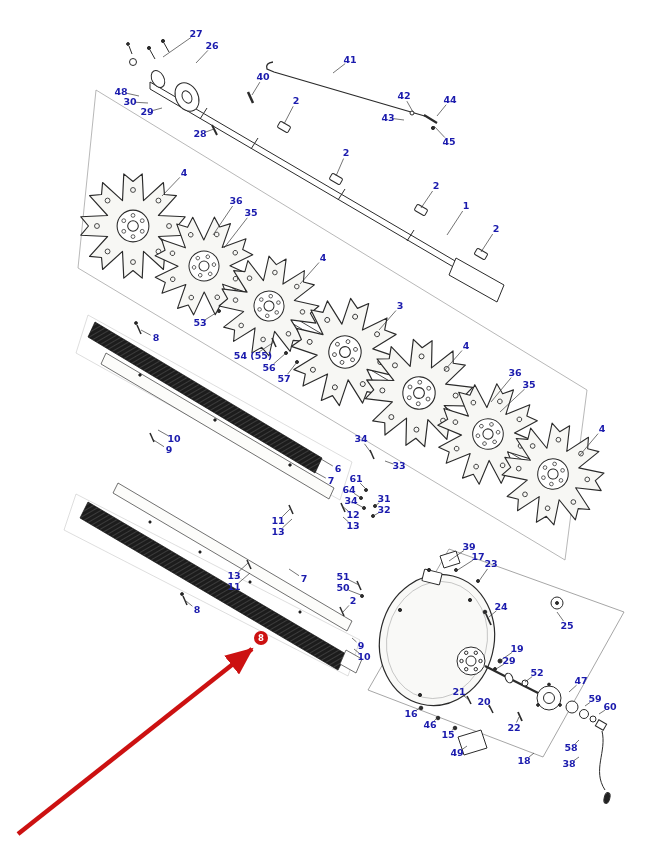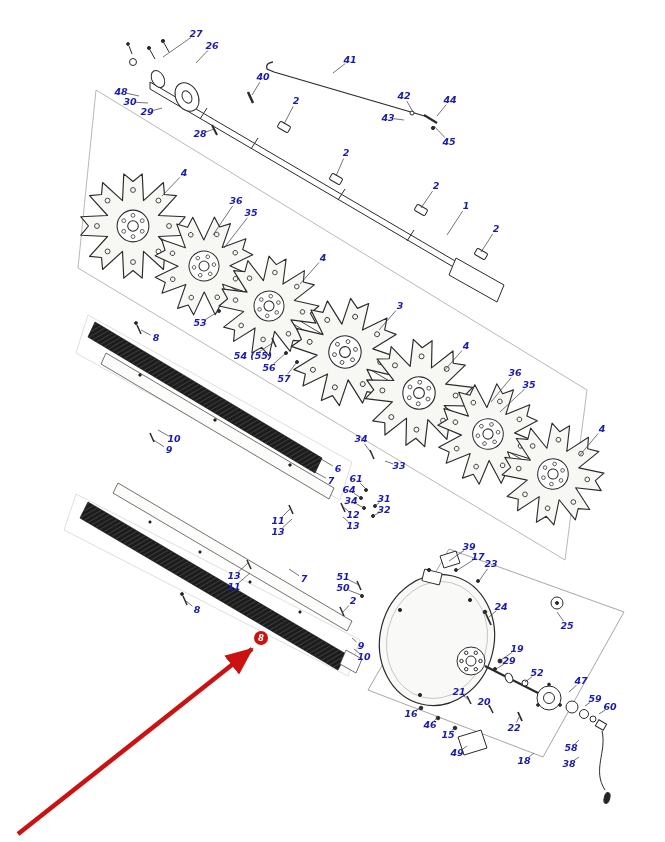--- a/index.html
+++ b/index.html
@@ -1,17 +1,17 @@
 <!DOCTYPE html>
 <html><head>
 <meta charset="utf-8">
 <style>
   html,body{margin:0;padding:0;background:#ffffff;}
   .stage{position:relative;width:631px;height:842px;background:#ffffff;overflow:hidden;
-         font-family:"DejaVu Sans",sans-serif;font-style:italic;}
+         font-family:"DejaVu Sans",sans-serif;}
   svg{display:block;}
   .callout{font-family:"DejaVu Sans",sans-serif;font-size:9.5px;font-weight:bold;
            text-anchor:middle;dominant-baseline:middle;}
   .highlight-text{font-size:8.5px;}
 </style>
 </head>
 <body>
 
 <div class="stage">
 <svg id="diagram" viewBox="0 0 665 842" width="665" height="842">

